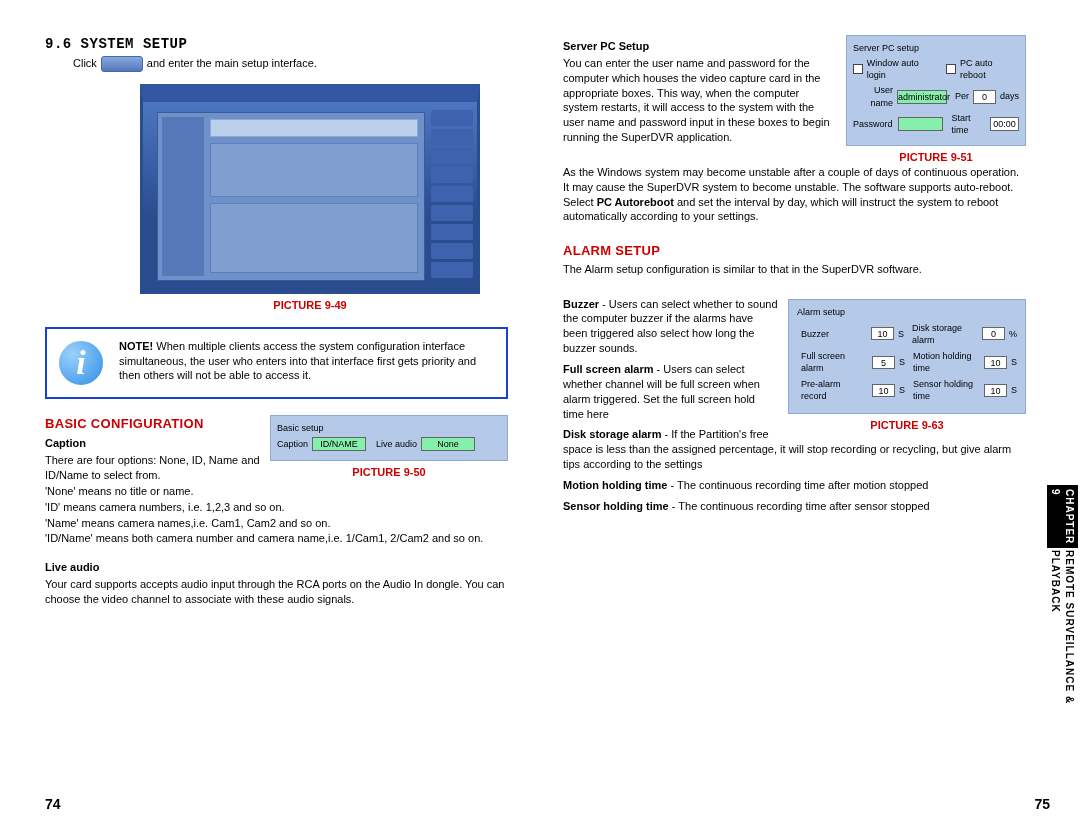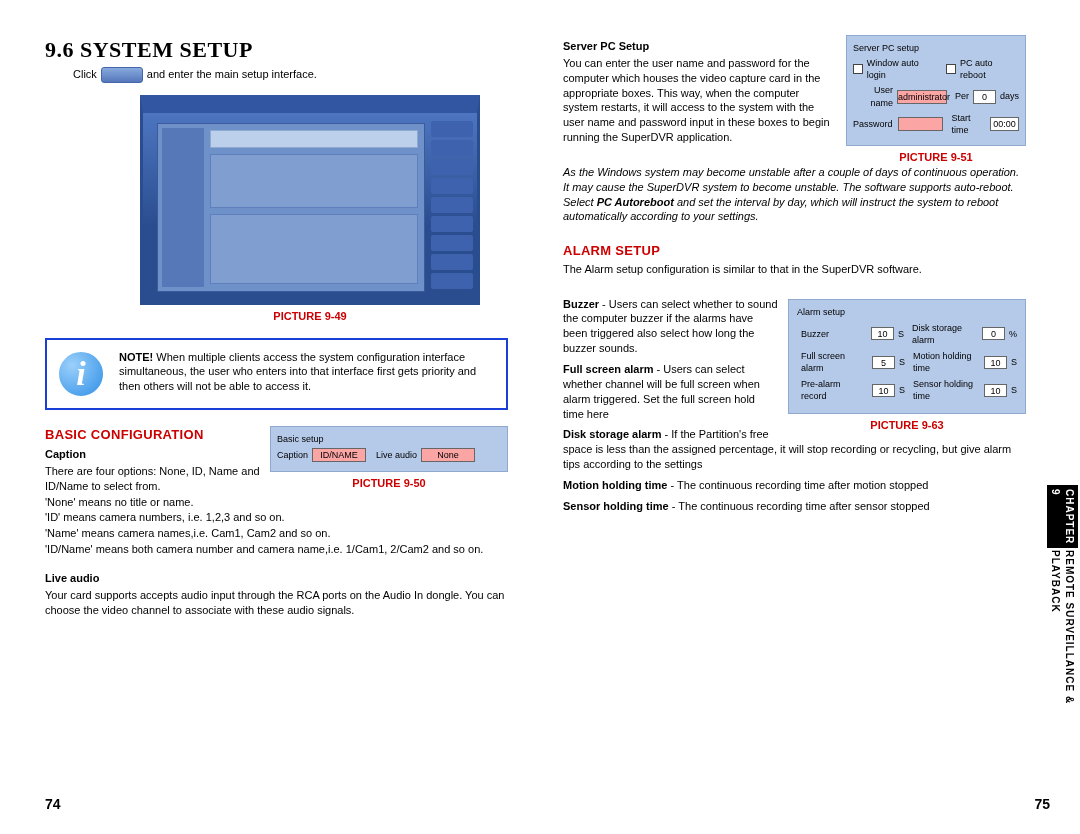--- a/index.html
+++ b/index.html
@@ -9,21 +9,21 @@
     background: #fff; color: #000;
     position: relative;
     font-size: 11px; line-height: 1.35;
   }
   .page-wrap {
     display: flex; width: 100%; height: 100%;
     padding: 35px 30px 20px 45px;
     gap: 55px;
   }
   .col { flex: 1 1 0; position: relative; }
-  h1 { font-size: 22px; font-weight: 900; letter-spacing: 0.5px; margin-bottom: 2px; font-family: Liberation Serif, serif; }
+  h1 { font-size: 14px; font-weight: 900; letter-spacing: 0.5px; margin-bottom: 2px; font-family: Liberation Mono, monospace; }
   .click-line { font-size: 11px; display: flex; align-items: center; gap: 4px; margin-left: 28px; }
   .click-icon {
     display: inline-block; width: 42px; height: 16px;
     background: linear-gradient(#88aadd,#5577bb); border-radius: 3px;
     border:1px solid #4466aa;
   }
   .fig-main {
     margin: 12px 0 4px 95px; width: 340px; height: 210px;
     background:#2a4d8f; border:3px solid #2a4d8f; border-top:18px solid #3256a1;
     position: relative;
@@ -54,21 +54,21 @@
     flex:0 0 48px; border:2px solid #fff;
   }
   .section-red{color:#c00;font-weight:800;font-size:13px;letter-spacing:0.3px;margin:6px 0 2px 0;}
   .subhead{font-weight:700;font-size:11px;margin:4px 0 2px 0;}
   .smallfig{
     float:right; width:238px; margin-left:10px;
   }
   .smallfig .panel{background:#b5c9e8;border:1px solid #8fa9cf;padding:6px;font-size:9px;}
   .panel-row{display:flex;align-items:center;gap:4px;margin:3px 0;}
   .panel .lbl{font-size:9px;}
-  .panel .dd{width:54px;height:14px;border:1px solid #666;background:#fca5a5;font-size:9px;text-align:center;}
+  .panel .dd{width:54px;height:14px;border:1px solid #666;background:#86efac;font-size:9px;text-align:center;}
   .panel .ddn{width:26px;height:14px;border:1px solid #666;background:#fff;font-size:9px;text-align:center;}
   .panel .chk{width:10px;height:10px;border:1px solid #444;background:#fff;display:inline-block;vertical-align:middle;}
   .alarm-panel{background:#b5c9e8;border:1px solid #8fa9cf;padding:6px 8px;font-size:9px;width:238px;}
   .alarm-panel .arow{display:flex;align-items:center;margin:4px 0;gap:4px;}
   .alarm-panel .ibox{width:24px;height:13px;border:1px solid #666;background:#fff;text-align:center;font-size:9px;}
   .alarm-panel .lbl{font-size:9px;}
   .page-num{position:absolute;bottom:0;font-size:14px;font-weight:800;}
   .side-tab{
     position:absolute; right:-20px; top:450px; width:16px; height:250px;
     writing-mode: vertical-rl; text-orientation: mixed;
@@ -175,21 +175,21 @@
           <span class="dd" style="width:50px;"></span>
           <span class="lbl" style="margin-left:4px;">Start time</span>
           <span class="ddn" style="width:32px;">00:00</span>
         </div>
       </div>
       <div class="caption-label" style="margin-top:4px;">PICTURE 9-51</div>
     </div>
 
     <div class="subhead">Server PC Setup</div>
     <p>You can enter the user name and password for the computer which houses the video capture card in the appropriate boxes. This way, when the computer system restarts, it will access to the system with the user name and password input in these boxes to begin running the SuperDVR application.</p>
-    <p style="clear:both;font-style:italic;">
+    <p style="clear:both;">
       <span>As the Windows system may become unstable after a couple of days of continuous operation. It may cause the SuperDVR system to become unstable. The software supports auto-reboot. Select </span><b>PC Autoreboot</b><span> and set the interval by day, which will instruct the system to reboot automatically according to your settings.</span>
     </p>
 
     <div class="section-red" style="margin-top:18px;">ALARM SETUP</div>
     <p>The Alarm setup configuration is similar to that in the SuperDVR software.</p>
 
     <div class="smallfig" style="width:238px;margin-top:20px;">
       <div class="alarm-panel">
         <div class="lbl">Alarm setup</div>
         <div class="arow">

